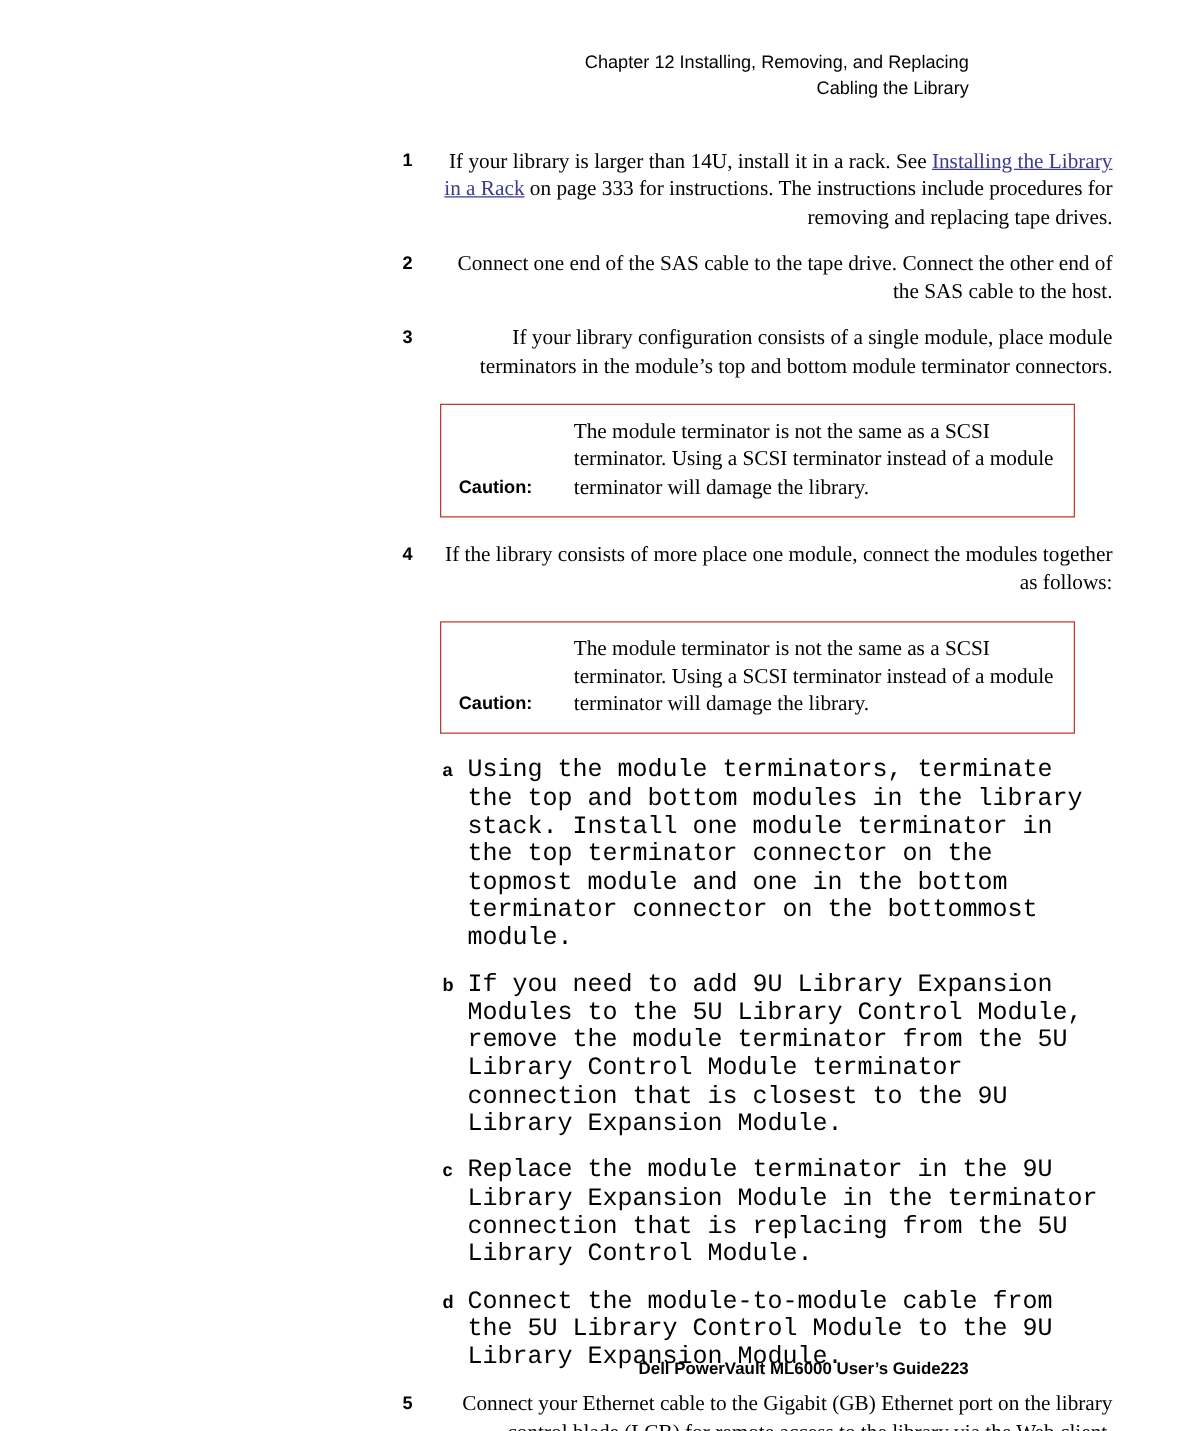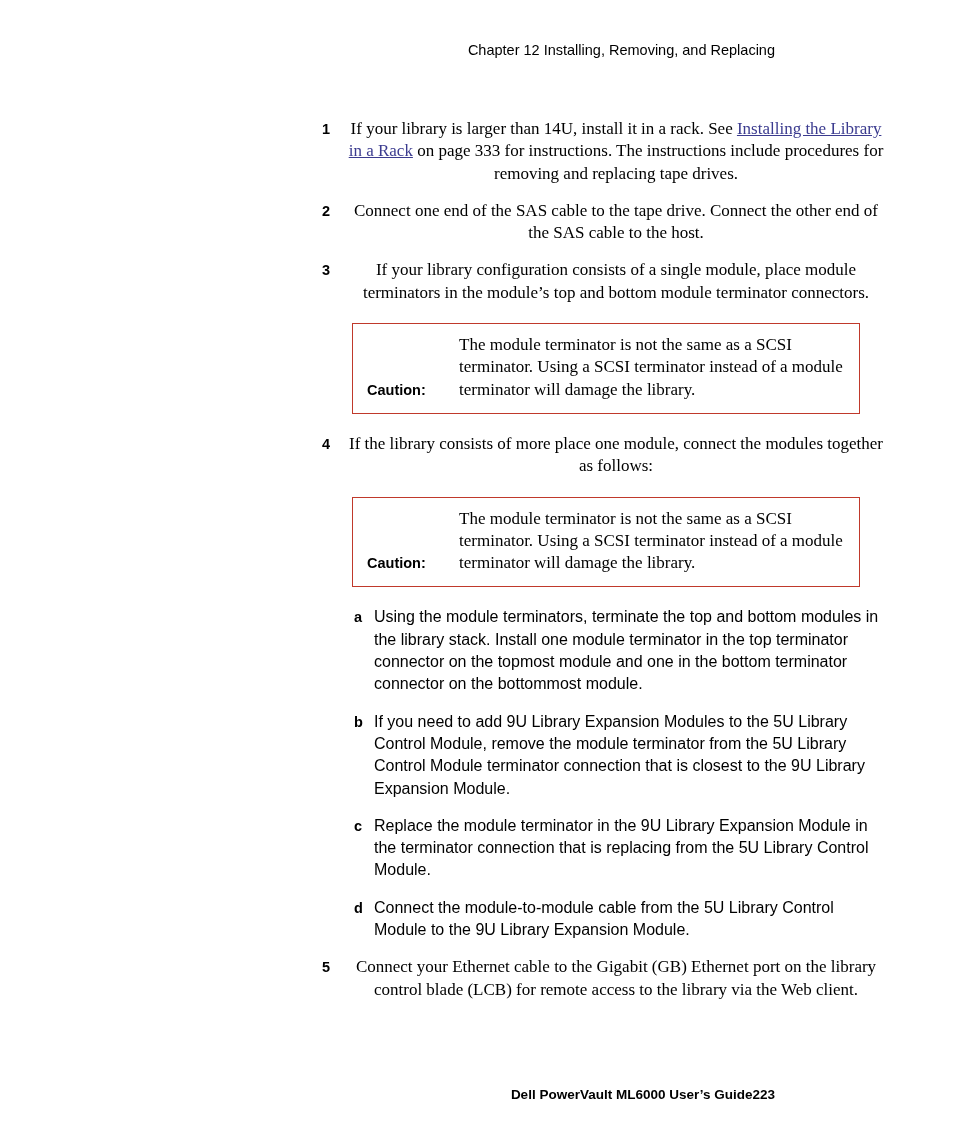--- a/index.html
+++ b/index.html
@@ -56,42 +56,42 @@
     width: 20px;
     flex: 0 0 20px;
     text-align: left;
     padding-top: 0px;
   }
   .step-body {
     flex: 1 1 auto;
     font-family: "Liberation Serif", serif;
     font-size: 17px;
     line-height: 22.3px;
-    text-align: center;
+    text-align: right;
   }
 
   .substep {
     display: flex;
     align-items: flex-start;
     margin-bottom: 15px;
     margin-left: 32px;
   }
   .substep-letter {
     font-family: "Liberation Sans", sans-serif;
     font-weight: bold;
     font-size: 14.5px;
     line-height: 22.3px;
     width: 20px;
     flex: 0 0 20px;
     text-align: left;
   }
   .substep-body {
     flex: 1 1 auto;
-    font-family: Liberation Sans, sans-serif;
-    font-size: 16px;
+    font-family: Liberation Mono, monospace;
+    font-size: 20px;
     line-height: 22.3px;
   }
 
   a.doclink {
     color: #3b3b8f;
     text-decoration: underline;
   }
 
   
   .caution {
@@ -132,20 +132,21 @@
   .footer-left { font-weight: bold; }
   .footer-right { font-weight: bold; margin-top: 48px; }
 </style>
 </head>
 <body>
 
 <div class="page">
 
   <div class="header">
     <div>Chapter 12  Installing, Removing, and Replacing</div>
+    <div>Cabling the Library</div>
   </div>
 
   <div class="content">
 
     <div class="step">
       <div class="step-num">1</div>
       <div class="step-body"><span>If your library is larger than 14U, install it in a rack. See </span><a class="doclink" href="#">Installing the Library in a Rack</a><span> on page 333 for instructions. The instructions include procedures for removing and replacing tape drives.</span></div>
     </div>
 
     <div class="step">

